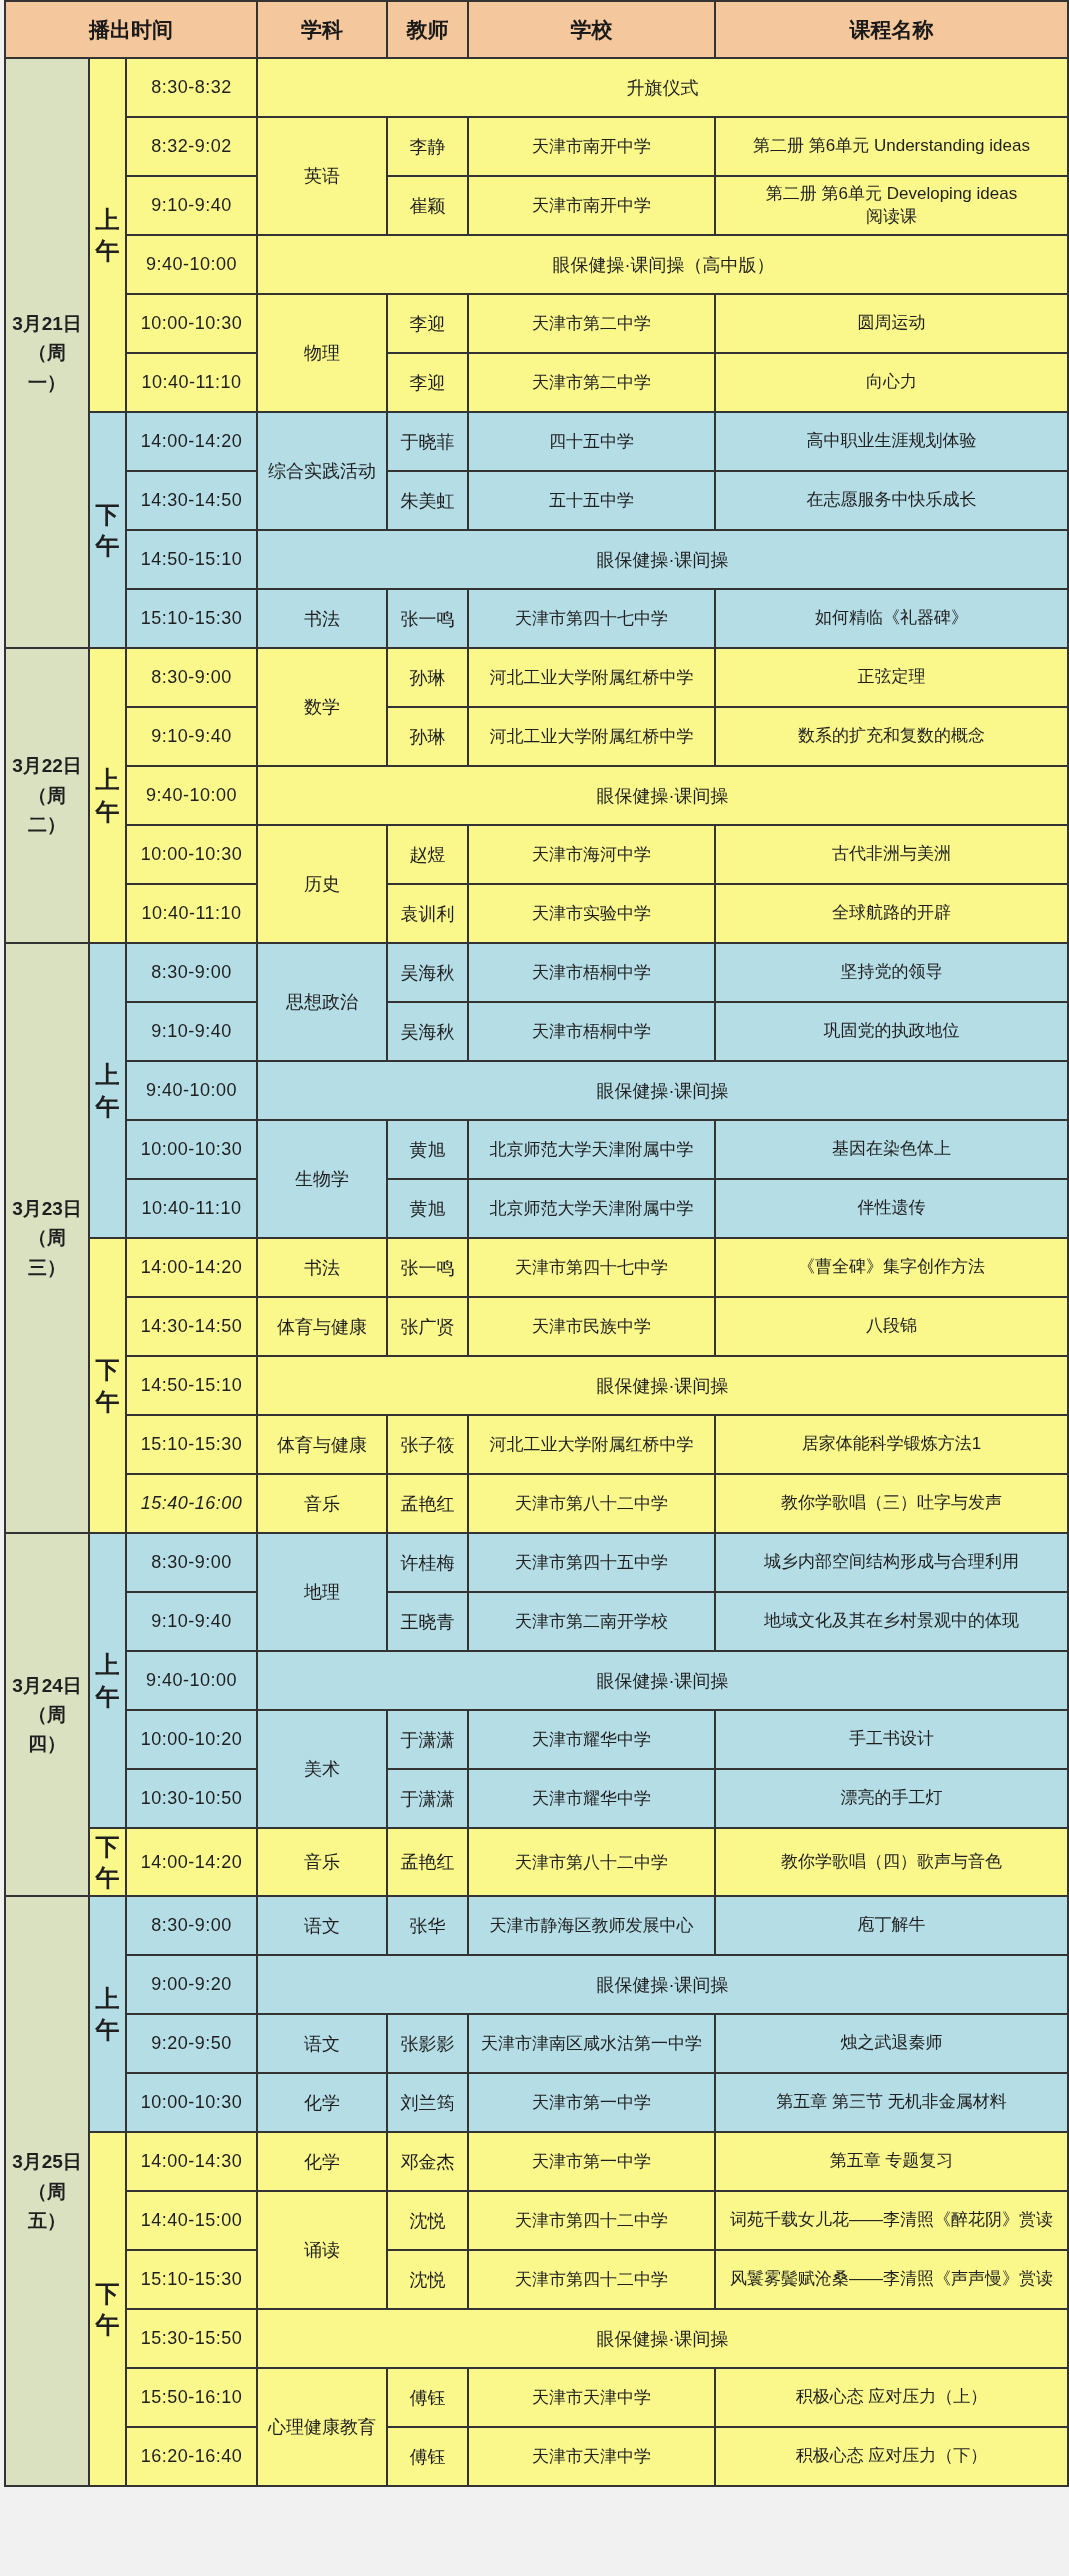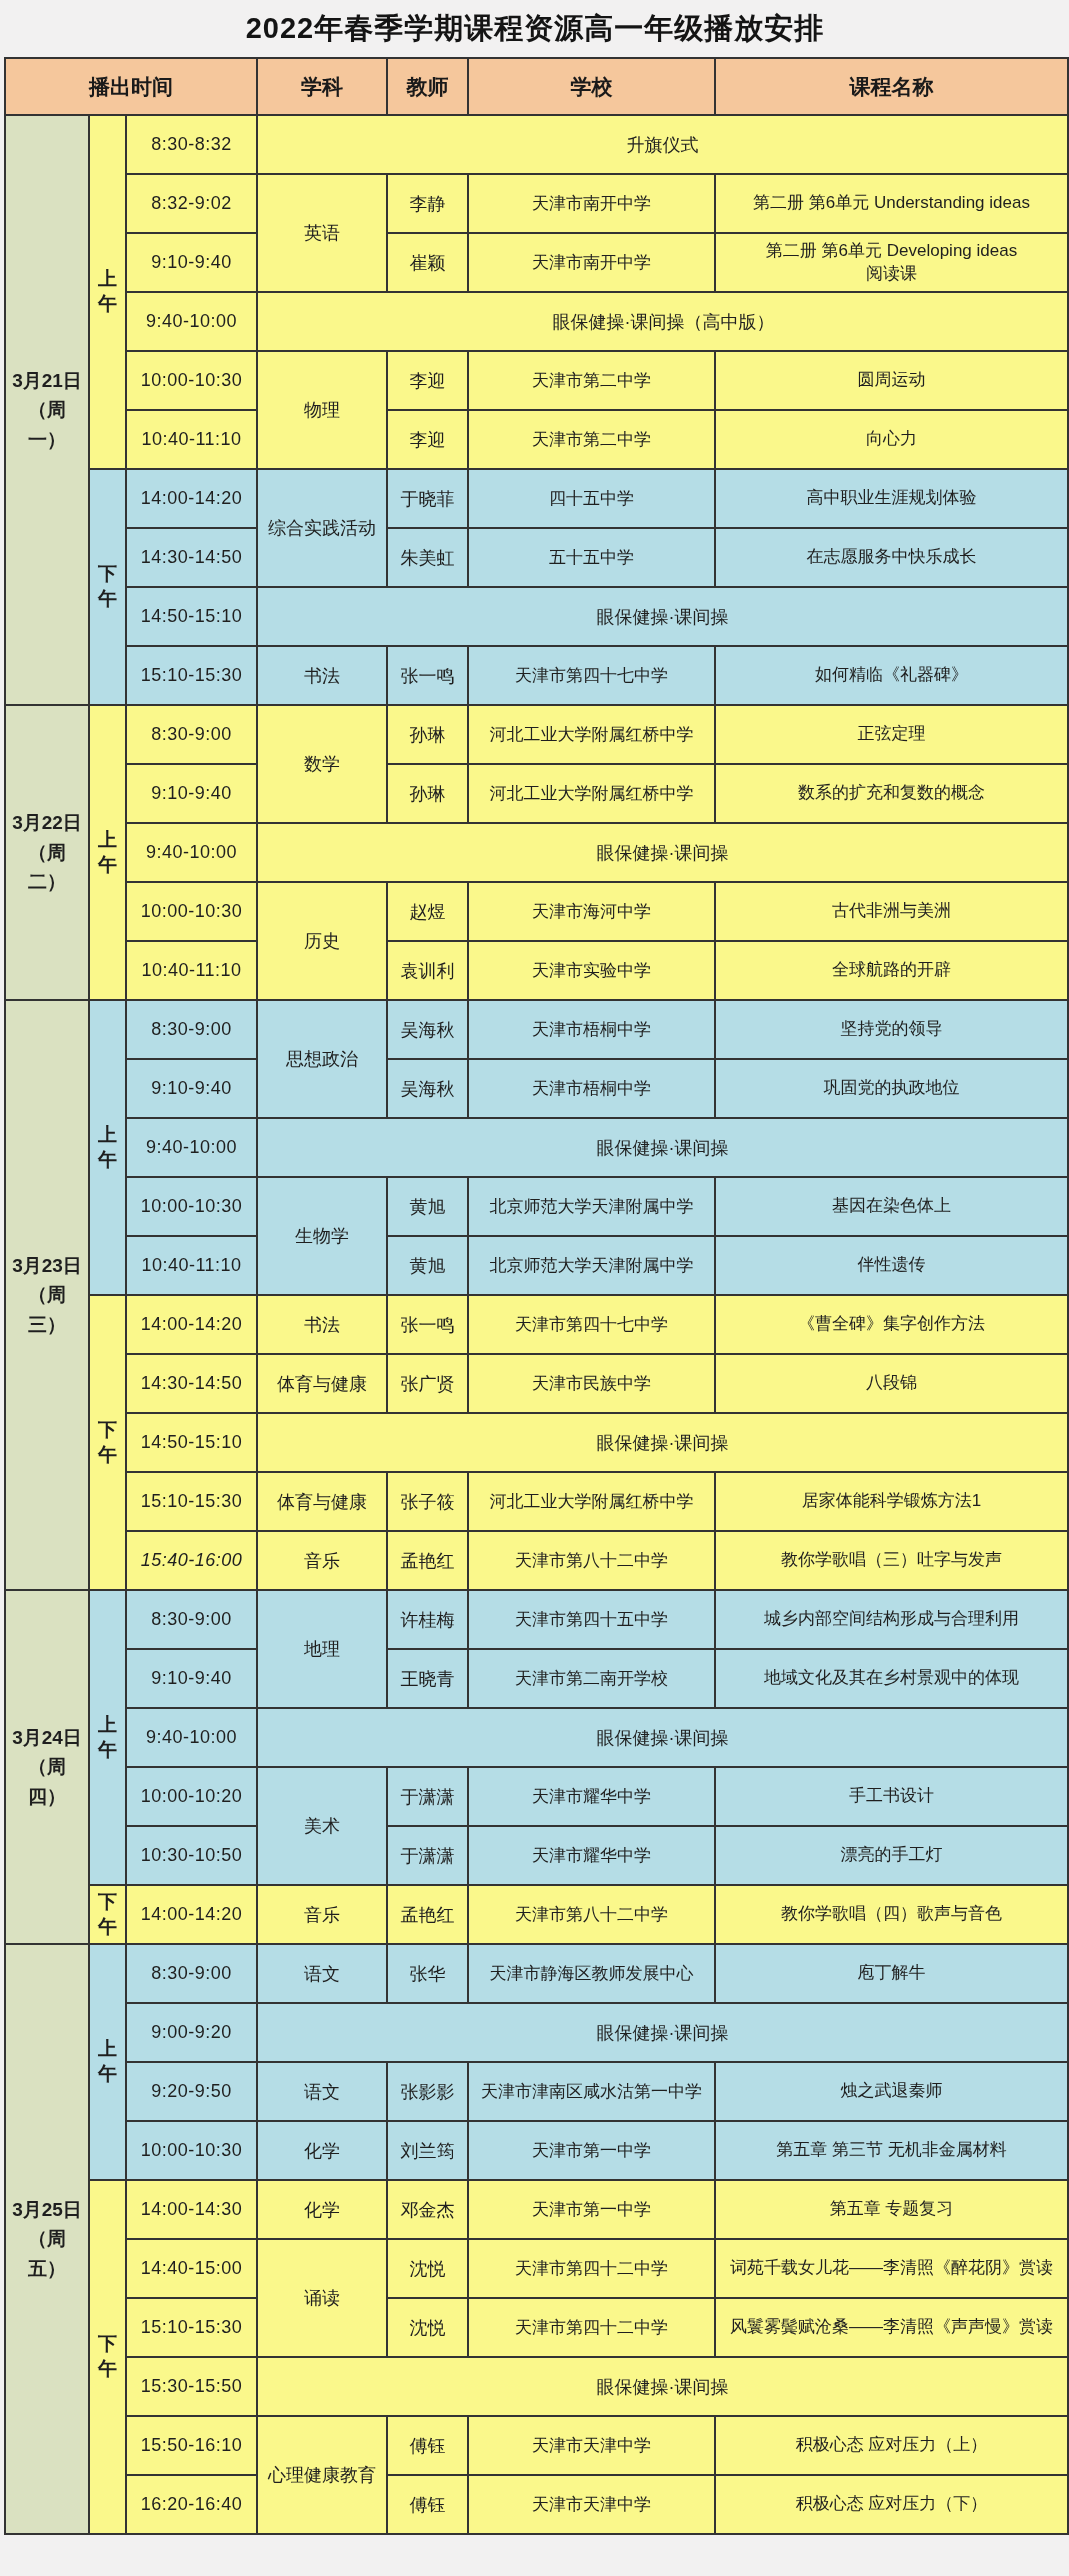--- a/index.html
+++ b/index.html
@@ -49,36 +49,33 @@
   }
   tbody tr{height:59px;}
   td.date-cell{
     background:var(--date-bg);
     font-weight:bold;font-size:19px;line-height:1.55;
   }
   td.ampm-cell{padding:2px 1px;}
   .vtext{
     width:1.05em;margin:0 auto;
     word-break:break-all;line-height:1.3;
-    font-weight:bold;font-size:19px;
+    font-weight:bold;font-size:24px;
   }
   td.time-cell{font-size:18px;letter-spacing:0.5px;}
   td.subject-cell{font-size:18px;}
   td.teacher-cell{font-size:18px;padding:2px 2px;}
   td.school-cell{font-size:17px;}
   td.course-cell{font-size:17px;white-space:pre-line;line-height:1.35;}
   td.activity-cell{font-size:18px;}
 </style>
 </head>
 <body>
 
 <div class="page">
-  <div class="title-band">
-    <div class="title">2022年春季学期课程资源高一年级播放安排</div>
-  </div>
 
   <table class="schedule">
     <colgroup>
       <col class="c-date">
         <col class="c-ampm">
         <col class="c-time">
       <col class="c-subject">
         <col class="c-teacher">
         <col class="c-school">
         <col class="c-course">

